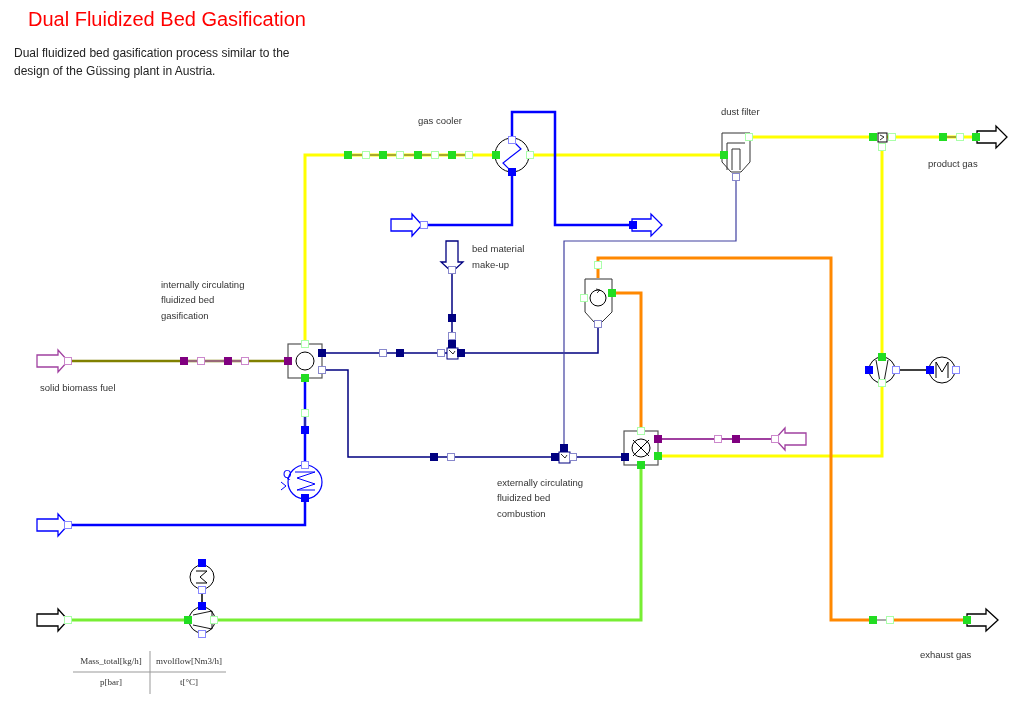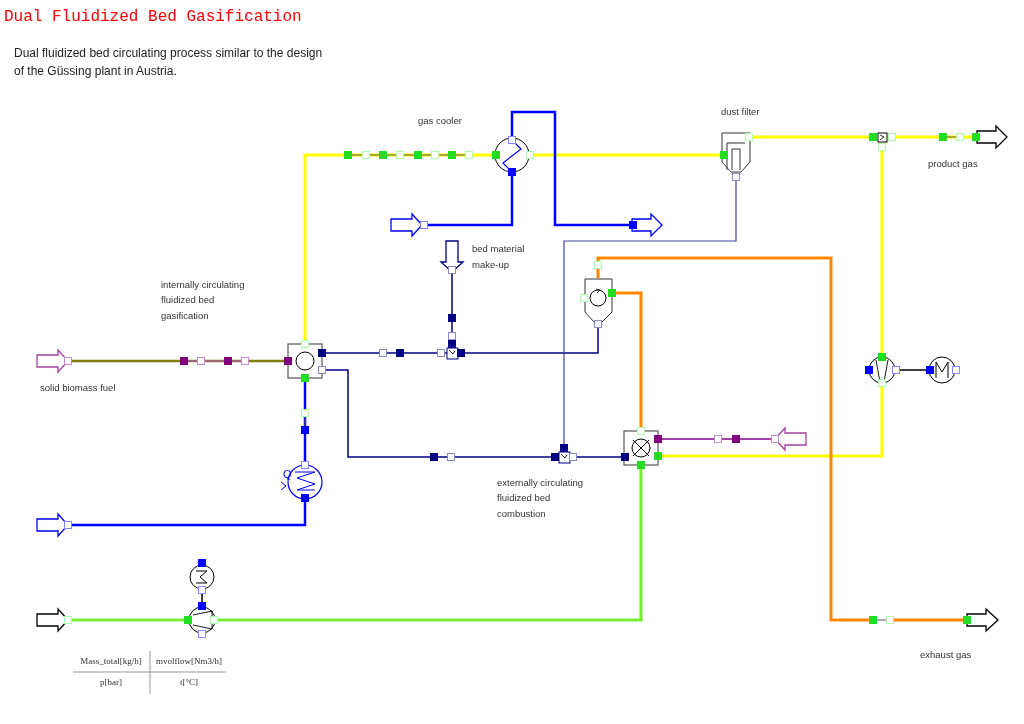--- a/index.html
+++ b/index.html
@@ -1,27 +1,27 @@
 <!DOCTYPE html>
 <html><head>
 <meta charset="utf-8">
 <style>
   html, body { margin:0; padding:0; background:#ffffff; }
   body { width:1024px; height:724px; position:relative; overflow:hidden; font-family:"Liberation Sans", sans-serif; }
-  .title { position:absolute; left:4px; top:8px; font-size:16px; color:#ff0000; white-space:nowrap;font-family:Liberation Mono, monospace; }
+  .title { position:absolute; left:28px; top:8px; font-size:20px; color:#ff0000; white-space:nowrap; }
   .desc { position:absolute; left:14px; top:44px; width:310px; font-size:12px; line-height:18px; color:#222; }
   svg#flowsheet { position:absolute; left:0; top:0; }
   .lbl { font-family:"Liberation Sans", sans-serif; font-size:9.5px; fill:#333; }
   .legend-txt { font-family:"Liberation Serif", serif; font-size:9px; fill:#333; }
 </style>
 </head>
 <body>
 
 <div class="title">Dual Fluidized Bed Gasification</div>
-<div class="desc">Dual fluidized bed circulating process similar to the design of the Güssing plant in Austria.</div>
+<div class="desc">Dual fluidized bed gasification process similar to the design of the Güssing plant in Austria.</div>
 
 <svg id="flowsheet" width="1024" height="724" viewBox="0 0 1024 724">
 
   <g>
     <polyline points="305,344 305,155 496,155" fill="none" stroke="#ffff00" stroke-width="3"></polyline>
     <line x1="345" y1="155" x2="470" y2="155" stroke="#555" stroke-width="1"></line>
   </g>
   <g>
     <polyline points="530,155 724,155" fill="none" stroke="#ffff00" stroke-width="3"></polyline>
   </g>

